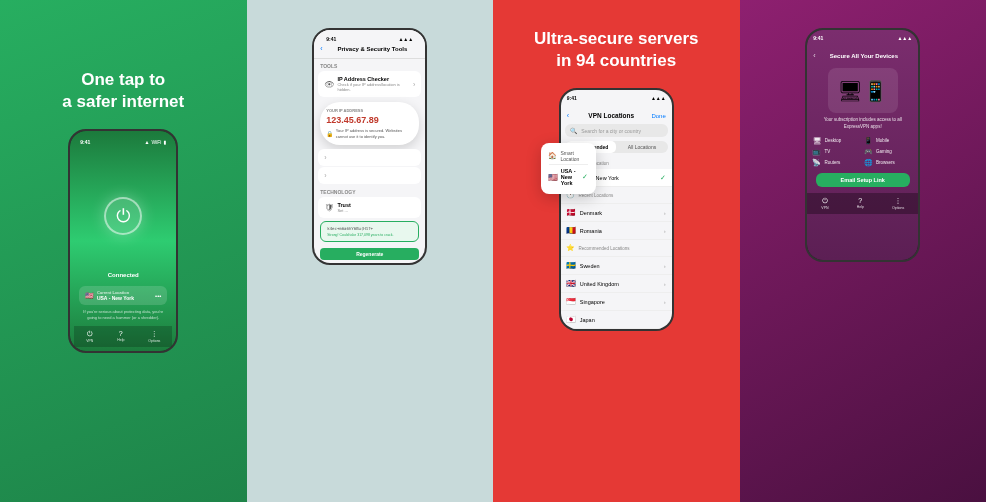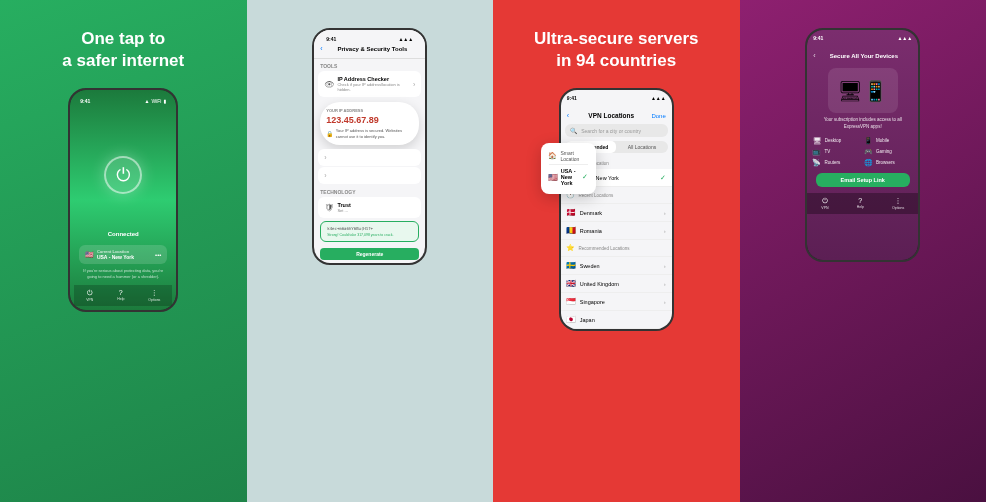--- a/index.html
+++ b/index.html
@@ -468,21 +468,21 @@
 
     .panel-1 { background: linear-gradient(160deg, #27ae60 0%, #1e8449 100%); }
     .panel-2 { background: #c8dada; }
     .panel-3 { background: #e53935; }
     .panel-4 { background: linear-gradient(150deg, #8e2070 0%, #4a1040 100%); }
   </style>
 </head>
 <body>
 
 <div class="panel panel-1">
-  <div class="panel-title" style="white-space:pre-line; color:#fff;">One tap to
+  <div class="panel-title" style="white-space:pre-line; color:#fff;margin-top:41px;">One tap to
 a safer internet</div>
   <div class="phone">
     <div class="phone-screen phone1-screen">
       <div class="phone-status-bar">
         <span class="status-time">9:41</span>
         <div class="status-icons">
           <span>▲</span>
           <span>WiFi</span>
           <span>▮</span>
         </div>

